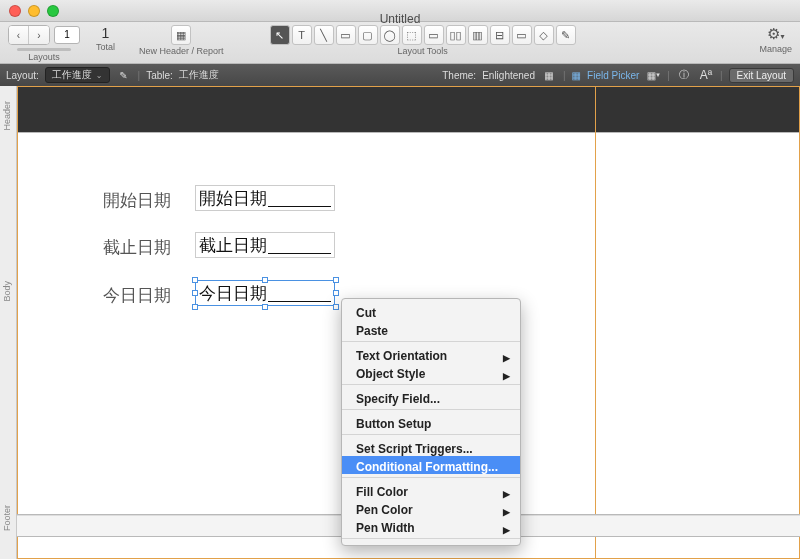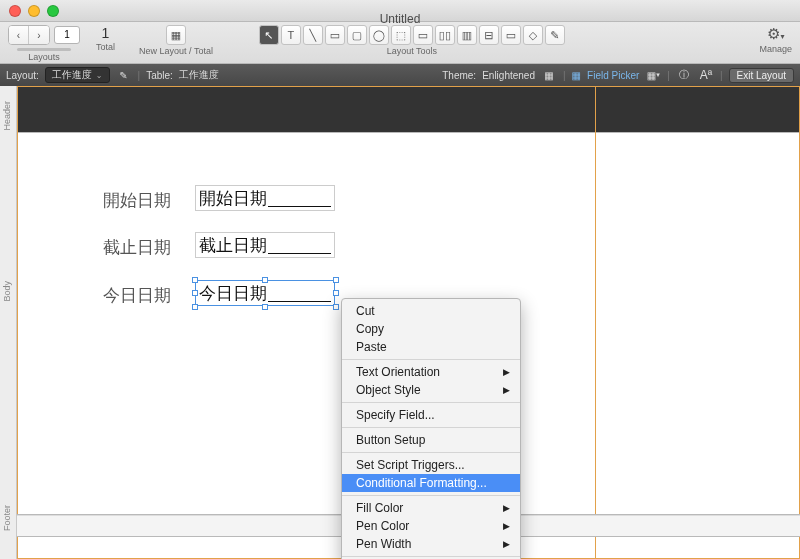--- a/index.html
+++ b/index.html
@@ -51,21 +51,21 @@
 
   
   .flabel { position:absolute; font-size:17px; color:#555; }
   .fbox { position:absolute; width:140px; height:26px; background:#fff; border:1px solid #ccc; display:flex; align-items:center; padding:0 3px; font-size:17px; color:#111; }
   .underline { flex:1; border-bottom:1.5px solid #111; height:17px; margin-left:1px; }
   .fbox.selected { border:1px solid #4a91e2; }
   .handle { position:absolute; width:6px; height:6px; background:#fff; border:1px solid #4a91e2; }
 
   
   .menu { position:absolute; width:180px; background:#f3f3f3; border:1px solid #b6b6b6; border-radius:4px; box-shadow:0 6px 18px rgba(0,0,0,.3); padding:3px 0; font-size:12px; color:#222; }
-  .menu .item { height:18px; display:flex; align-items:center; padding:0 14px; position:relative; }
+  .menu .item { height:18px; display:flex; align-items:flex-end; padding:0 14px; position:relative;font-weight:bold; }
   .menu .item.hi { background:#4a8ef6; color:#fff; }
   .menu .sep { height:1px; background:#d4d4d4; margin:3px 0; }
   .menu .arrow { position:absolute; right:10px; font-size:9px; }
 </style>
 </head>
 <body>
 
 <div class="titlebar">
   <div class="traffic">
     <div class="tdot r"></div>
@@ -88,21 +88,21 @@
     <div class="tlab">Layouts</div>
   </div>
   <div class="tgroup" style="margin-right:24px">
     <div class="num">1</div>
     <div class="tlab">Total</div>
   </div>
   <div class="tgroup">
     <div class="tools">
       <div class="ico">▦</div>
     </div>
-    <div class="tlab">New Layout / Total</div>
+    <div class="tlab">New Header / Report</div>
   </div>
   <div class="spacer" style="flex:0 0 30px"></div>
   <div class="tgroup">
     <div class="tools">
       <div class="ico sel">↖</div>
       <div class="ico">T</div>
       <div class="ico">╲</div>
       <div class="ico">▭</div>
       <div class="ico">▢</div>
       <div class="ico">◯</div>
@@ -192,23 +192,20 @@
     <div class="handle" style="left:316px; top:204px"></div>
     <div class="handle" style="left:175px; top:218px"></div>
     <div class="handle" style="left:245px; top:218px"></div>
     <div class="handle" style="left:316px; top:218px"></div>
 
     <div class="menu" style="left:324px; top:212px">
       <div class="item">
           <span>Cut</span>
         </div>
       <div class="item">
-          <span>Copy</span>
-        </div>
-      <div class="item">
           <span>Paste</span>
         </div>
       <div class="sep"></div>
       <div class="item">
           <span>Text Orientation</span>
           <span class="arrow">▶</span>
         </div>
       <div class="item">
           <span>Object Style</span>
           <span class="arrow">▶</span>

